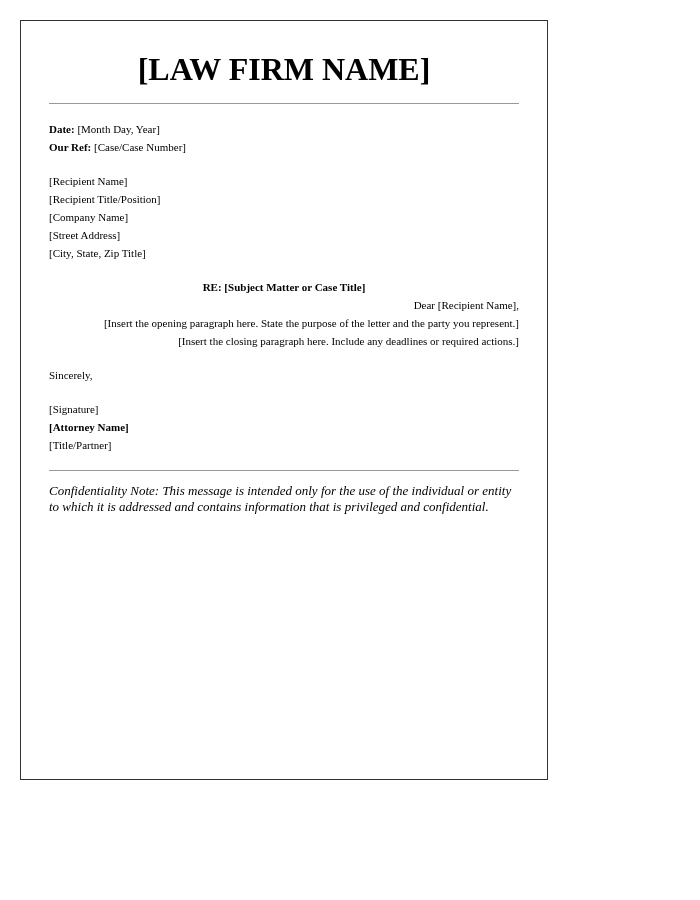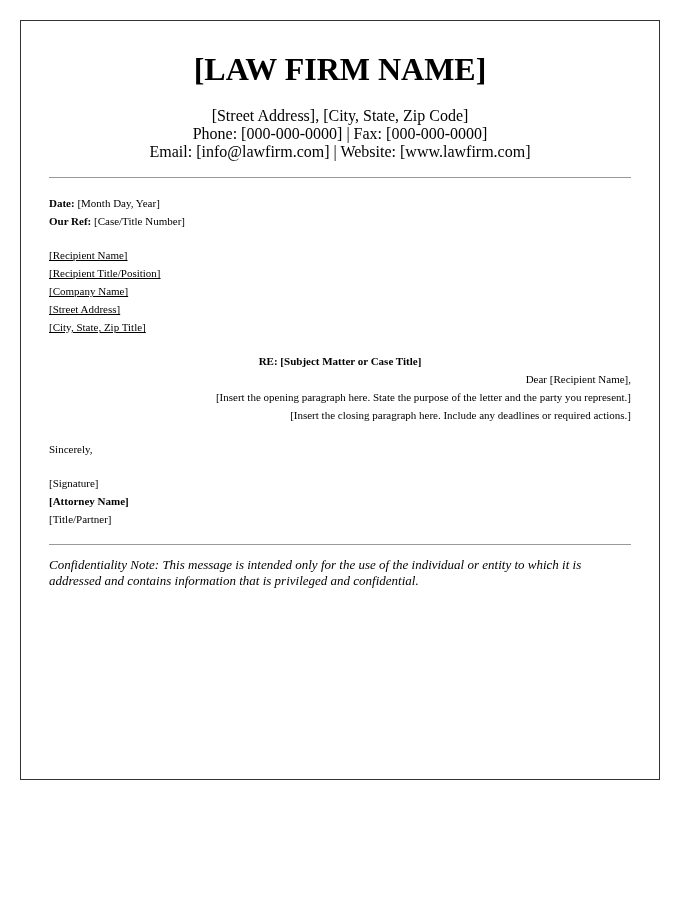--- a/index.html
+++ b/index.html
@@ -1,55 +1,50 @@
 <!DOCTYPE html>
 <html><head>
 <meta charset="utf-8">
 <style>
   html, body { margin: 0; padding: 0; background: #ffffff; }
   body { width: 700px; height: 900px; position: relative; font-family: "Liberation Serif", serif; color: #000; }
   .letter {
     position: absolute; left: 20px; top: 20px;
-    width: 640px; height: 760px;
+    width: 528px; height: 760px;
     border: 1px solid #333;
     box-sizing: border-box;
     padding: 0 28px;
   }
   .firm-name {
     text-align: center; font-weight: bold; font-size: 32px;
     margin: 30px 0 0 0; line-height: 36px;
   }
   .contact { text-align: center; font-size: 16px; line-height: 18px; margin-top: 20px; }
   hr.sep { border: none; border-top: 1px solid #999; margin: 16px 0 0 0; height: 0; }
   .block { font-size: 11px; line-height: 18px; }
   .meta { margin-top: 16px; }
-  .recipient { margin-top: 16px; text-decoration: underline; }
+  .recipient { margin-top: 16px; }
   .re { margin-top: 16px; font-weight: bold; text-align: center; }
   .para { margin-top: 0; text-align: right; }
   .closing { margin-top: 16px; }
   .sig { margin-top: 16px; }
   b { font-weight: bold; }
   .conf { font-style: italic; font-size: 13px; line-height: 16px; margin-top: 12px; }
 </style>
 </head>
 <body>
 
 <div class="letter">
   <div class="firm-name">[LAW FIRM NAME]</div>
-  <div class="contact">
-    <div>[Street Address], [City, State, Zip Code]</div>
-    <div>Phone: [000-000-0000] | Fax: [000-000-0000]</div>
-    <div>Email: [info@lawfirm.com] | Website: [www.lawfirm.com]</div>
-  </div>
 
   <hr class="sep">
 
   <div class="block meta">
     <div><b>Date:</b><span> [Month Day, Year]</span></div>
-    <div><b>Our Ref:</b><span> [Case/Title Number]</span></div>
+    <div><b>Our Ref:</b><span> [Case/Case Number]</span></div>
   </div>
 
   <div class="block recipient">
     <div>[Recipient Name]</div>
     <div>[Recipient Title/Position]</div>
     <div>[Company Name]</div>
     <div>[Street Address]</div>
     <div>[City, State, Zip Title]</div>
   </div>
 

